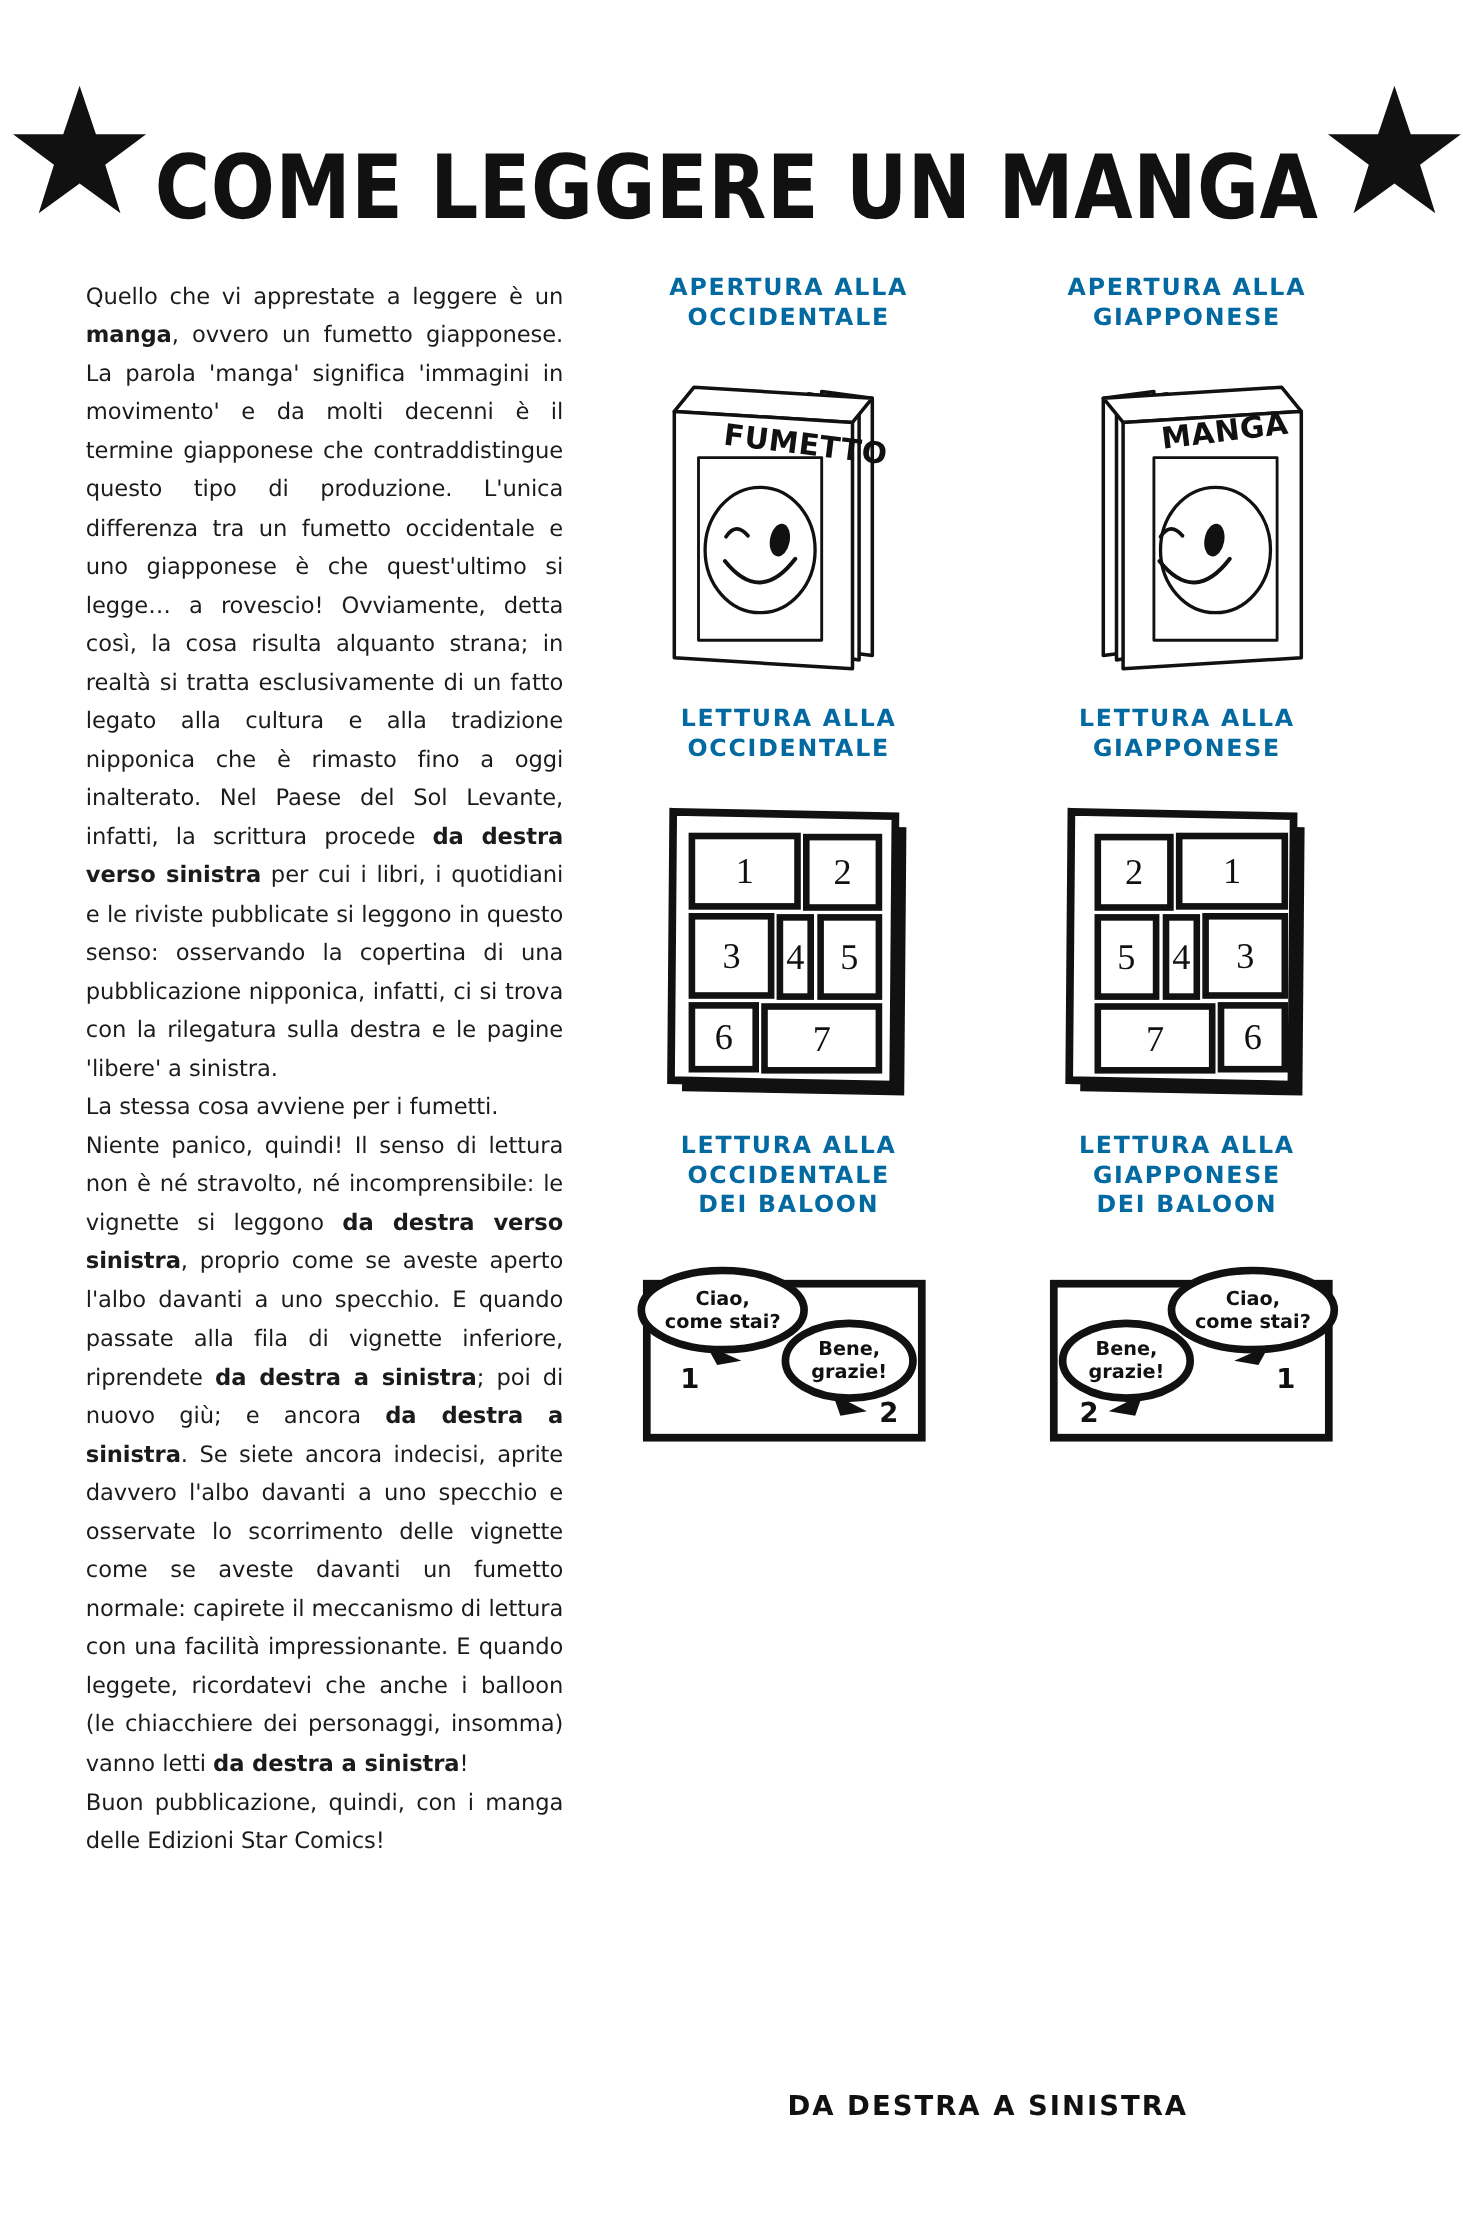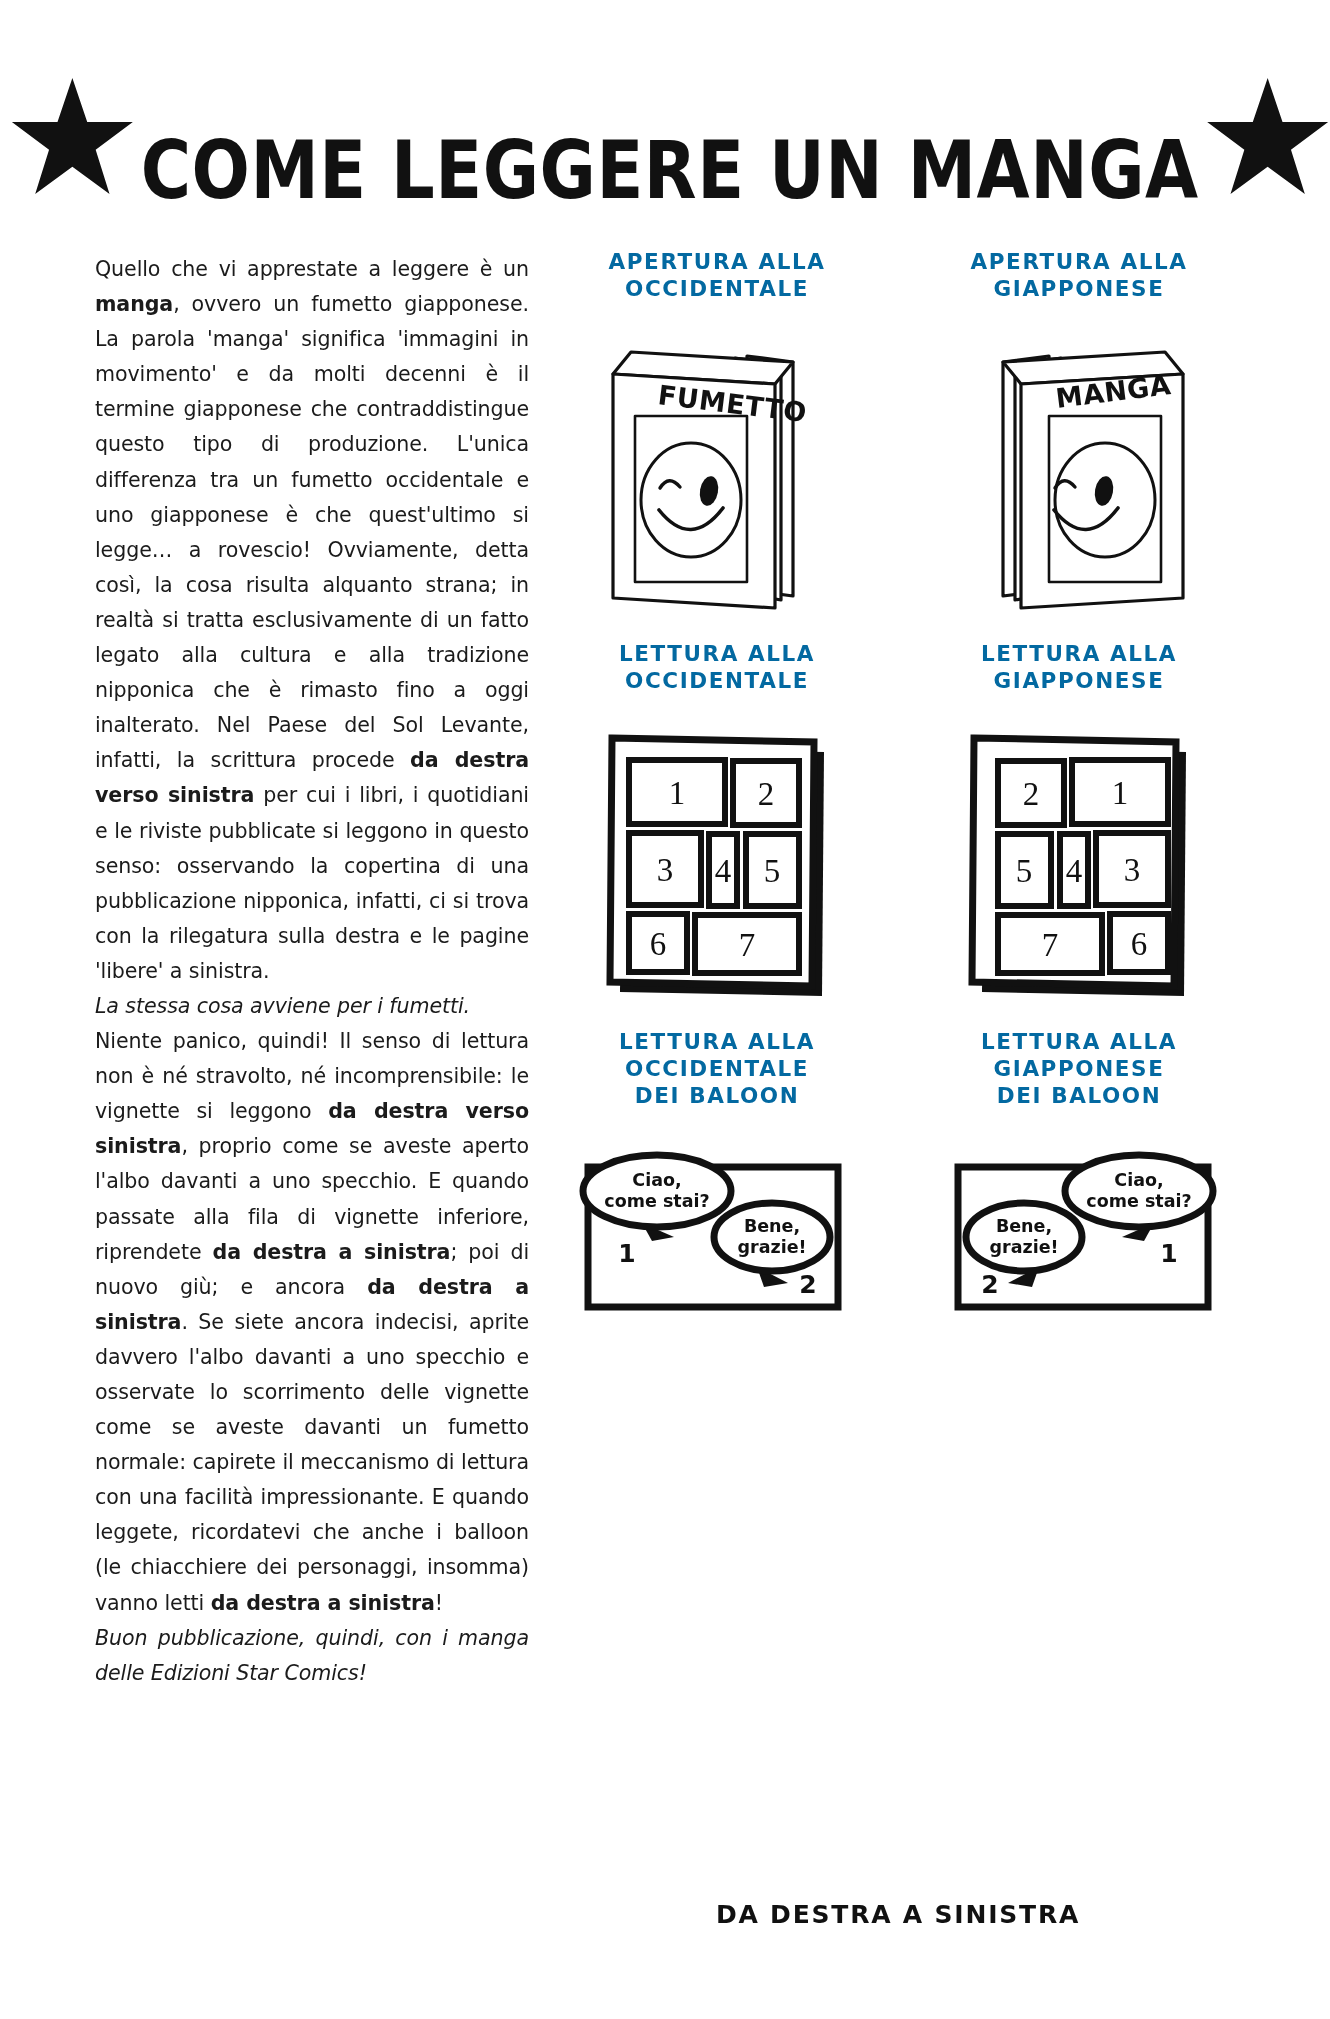--- a/index.html
+++ b/index.html
@@ -47,32 +47,32 @@
     transform: scaleX(1.04) scaleY(1.22);
     transform-origin: center center;
     white-space: nowrap;
     padding: 0 26px;
     color: #111;
   }
 
   
   #body-col {
     position: absolute;
-    left: 95px; top: 252px;
+    left: 78px; top: 252px;
     width: 434px;
     font-family: "DejaVu Sans", sans-serif;
     font-size: 20.6px;
     line-height: 35.1px;
     text-align: justify;
     color: #1b1b1b;
     letter-spacing: -0.1px;
   }
   #body-col p { margin: 0; text-align: justify; }
   #body-col b { font-weight: 700; }
-  .noj { text-align: center; font-style: italic; }
+  .noj { text-align: center; }
 
   
   #right-col {
     position: absolute;
     left: 536px; top: 248px;
     width: 724px;
   }
   .cap {
     font-family: "DejaVu Sans", sans-serif;
     font-weight: 800;

